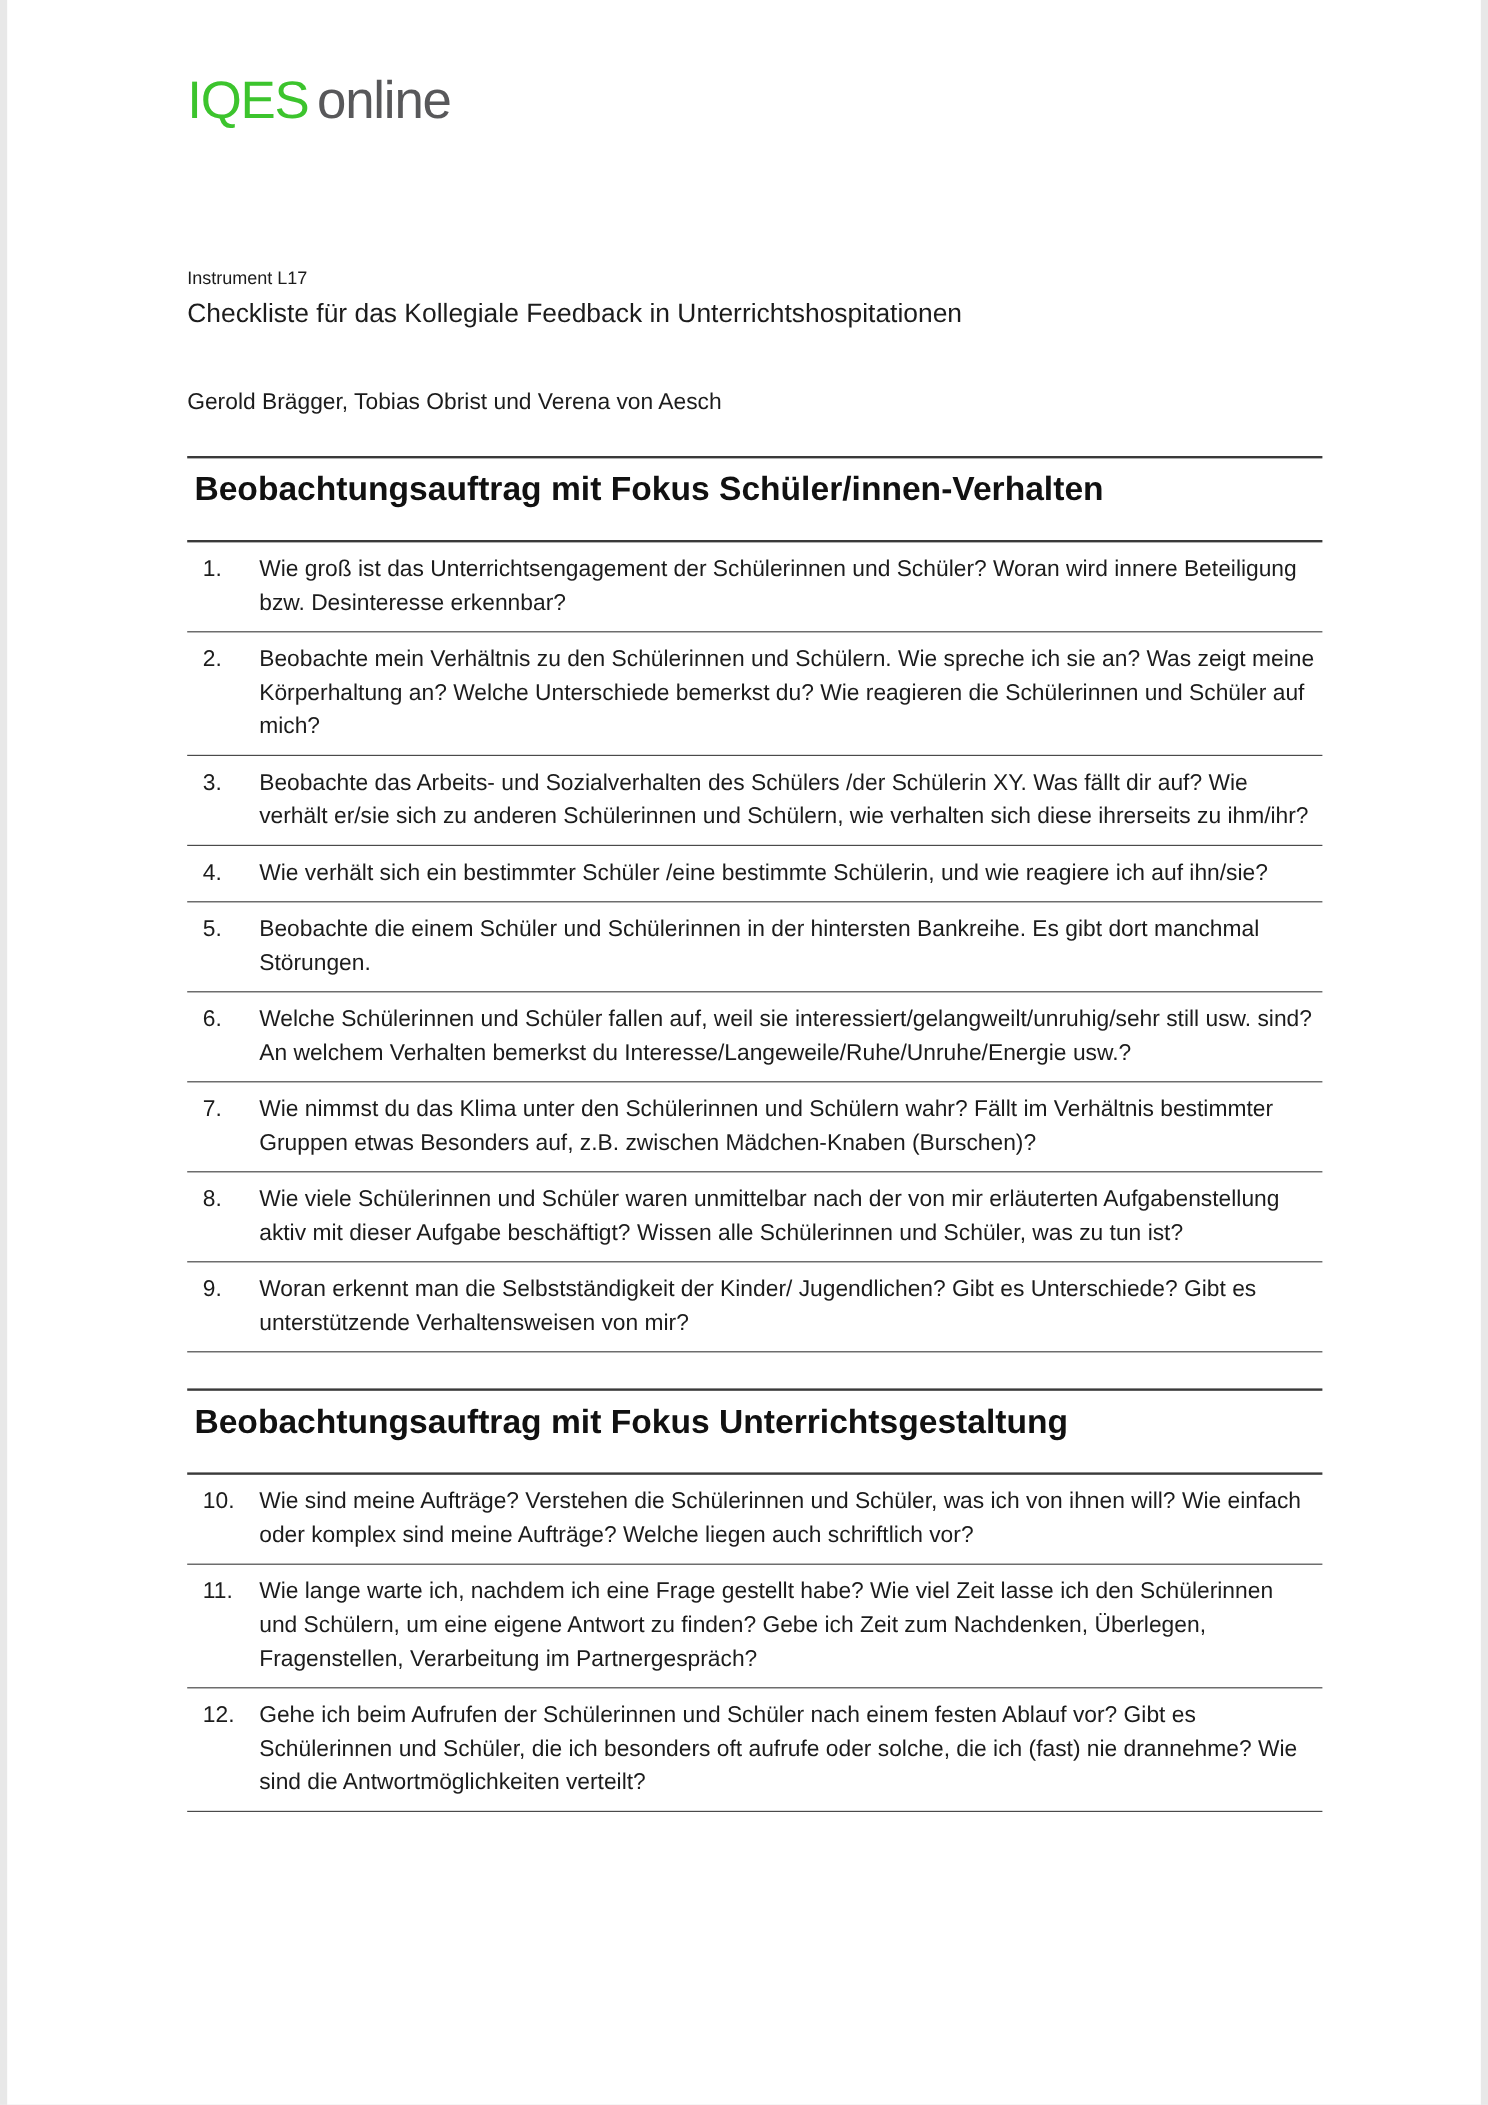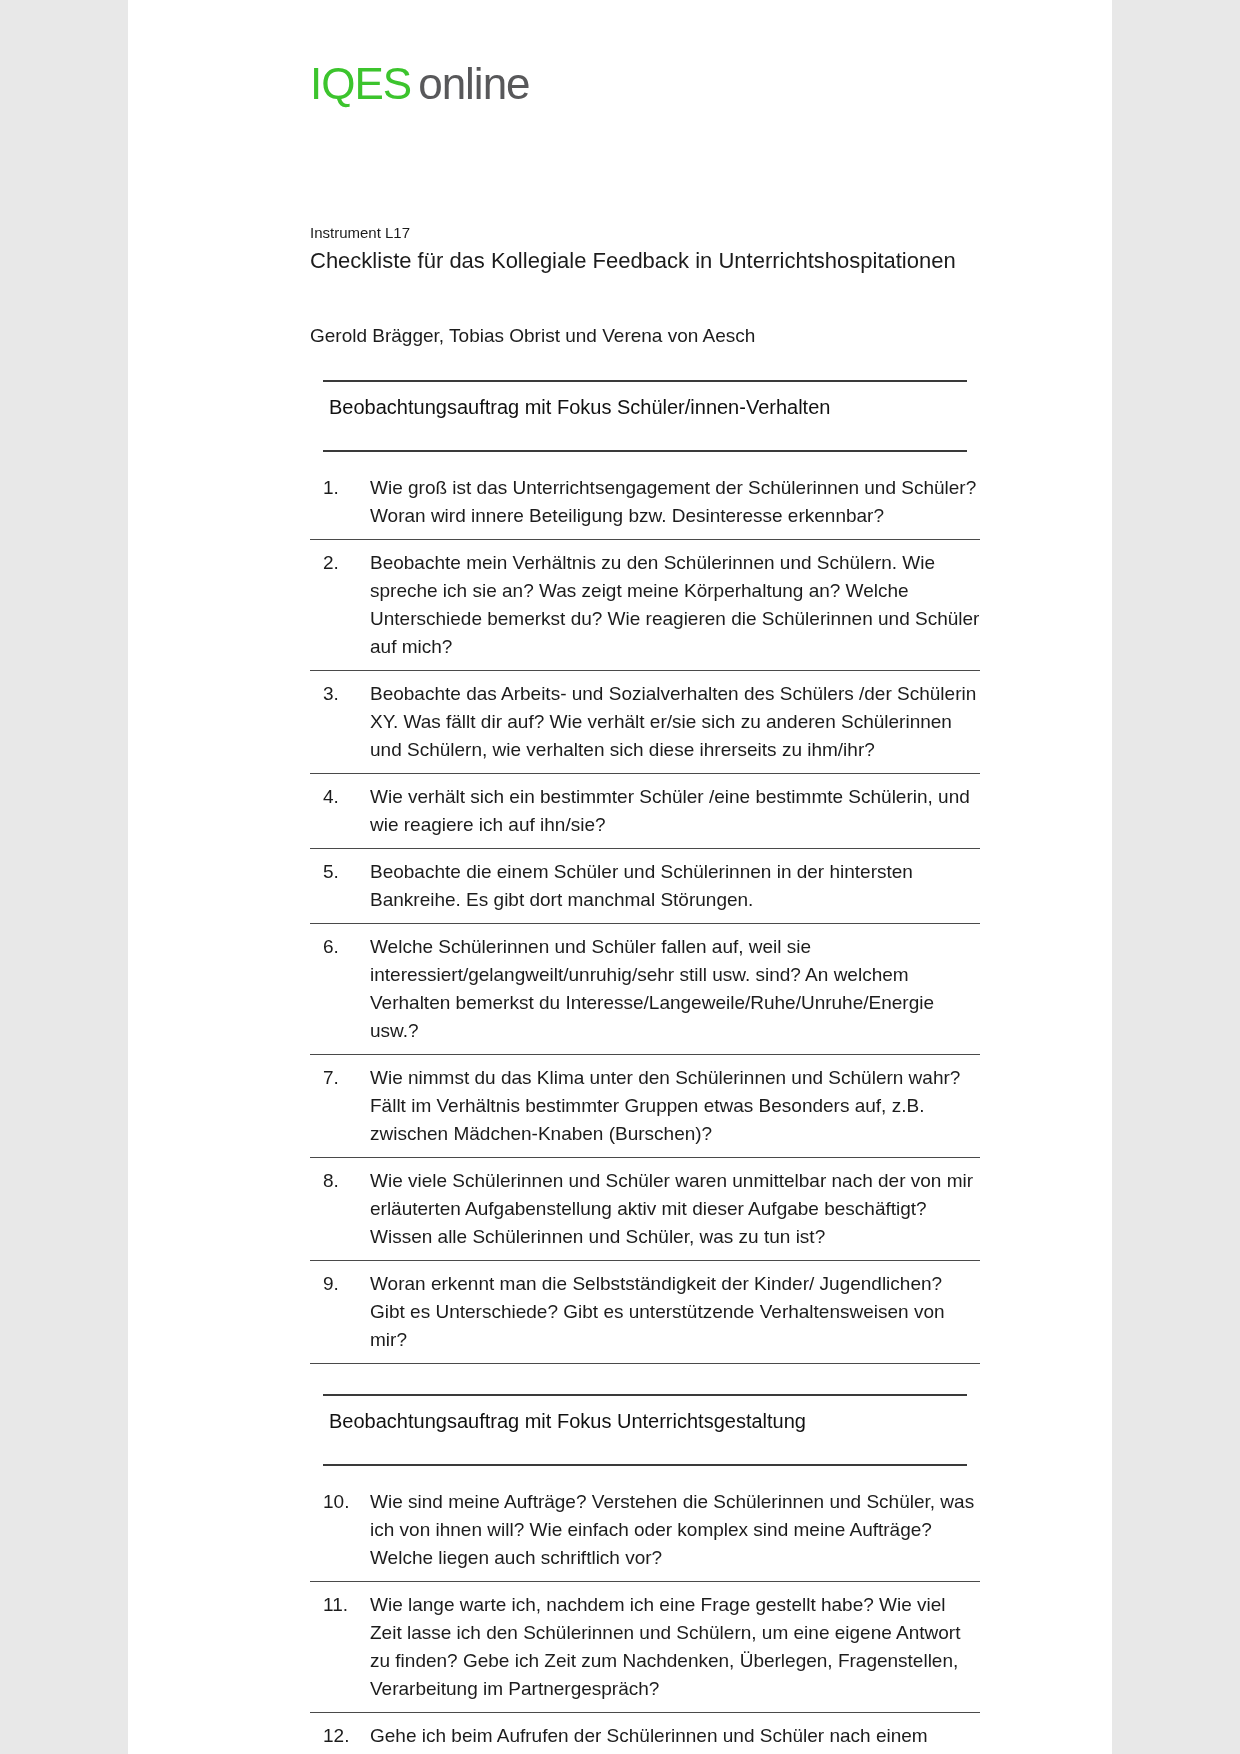--- a/index.html
+++ b/index.html
@@ -1,26 +1,25 @@
 <!DOCTYPE html>
 <html lang="de" style="--brand-green: #3cc42d;"><head>
 <meta charset="utf-8">
 <style>
   html, body { margin: 0; padding: 0; background: #e8e8e8; }
   .page {
     position: relative;
-    width: 984px;
+    width: 1228px;
     height: 1754px;
     margin: 0 auto;
     background: #ffffff;
     font-family: "Liberation Sans", sans-serif;
     color: #1c1c1c;
     overflow: hidden;
     box-sizing: border-box;
-    padding-left: 32px;
   }
   .content {
     margin: 0 132px 0 150px; 
   }
 
   
   .logo {
     padding-top: 60px;
     font-size: 44px;
     letter-spacing: -1px;
@@ -53,26 +52,26 @@
   .authors {
     margin-top: 50px;
     font-size: 19px;
     line-height: 24px;
   }
 
   
   .section { margin-top: 32px; }
   .section + .section { margin-top: 30px; }
   .section-heading {
-    margin: 13px;
+    margin: 0;
     border-top: 2px solid #3a3a3a;
     border-bottom: 2px solid #3a3a3a;
     padding: 13px 0 30px 6px;
-    font-size: 20px;
-    font-weight: 400;
+    font-size: 28px;
+    font-weight: 700;
     line-height: 25px;
     color: #111;
   }
   ol.items { list-style: none; margin: 0; padding: 0; }
   li.item {
     display: flex;
     align-items: flex-start;
     padding: 9px 0 9px 0;
     border-bottom: 1px solid #4a4a4a;
     font-size: 19px;

